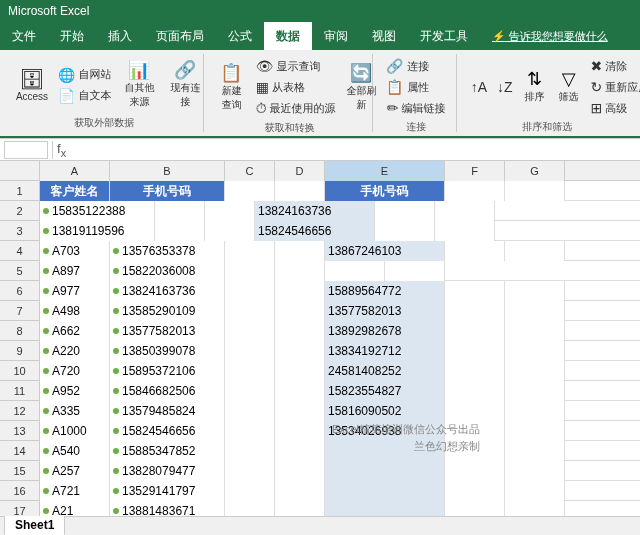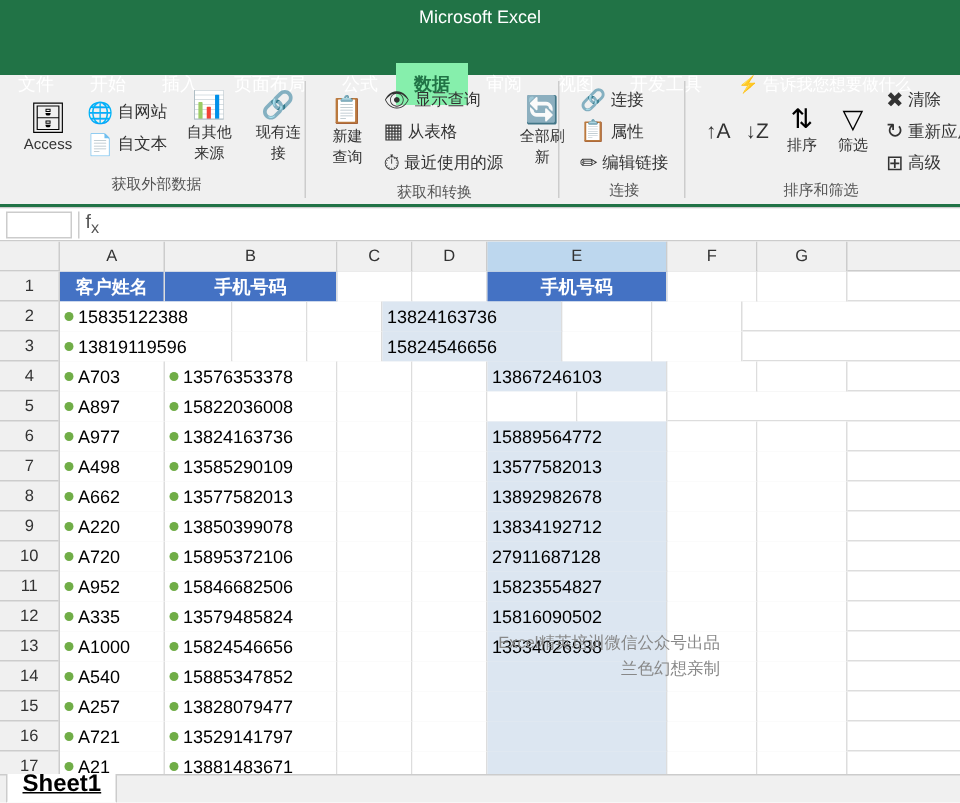--- a/index.html
+++ b/index.html
@@ -10,45 +10,43 @@
       background: #217346;
       height: 22px;
       display: flex;
       align-items: center;
       padding: 0 8px;
       color: white;
       font-size: 12px;
     }
     .title-bar-text {
       flex: 1;
-      text-align: center;
     }
 
     
     .ribbon {
       background: #f0f0f0;
       border-bottom: 1px solid #ccc;
     }
     .ribbon-tabs {
       display: flex;
       background: #217346;
       height: 28px;
     }
     .ribbon-tab {
       padding: 0 12px;
       display: flex;
       align-items: center;
       color: white;
       font-size: 12px;
       cursor: pointer;
       height: 28px;
-      margin-top: 20px;
     }
     .ribbon-tab.active {
-      background: #86efac;
+      background: #ffffff;
       color: #217346;
       font-weight: bold;
     }
     .ribbon-content {
       background: #f0f0f0;
       height: 88px;
       display: flex;
       align-items: stretch;
       padding: 4px 6px;
       gap: 4px;
@@ -265,24 +263,23 @@
       background: #f0f0f0;
       border-top: 1px solid #ccc;
       padding-left: 4px;
       gap: 2px;
     }
     .sheet-tab {
       padding: 2px 10px;
       background: #fff;
       border: 1px solid #ccc;
       border-bottom: none;
-      font-size: 16px;
+      font-size: 12px;
       cursor: pointer;
       border-radius: 2px 2px 0 0;
-      text-decoration: underline;
     }
     .sheet-tab.active {
       background: #fff;
       border-bottom: 2px solid white;
       font-weight: bold;
     }
 
     
     .watermark {
       position: absolute;
@@ -314,21 +311,21 @@
   <div class="ribbon-tabs">
     <span class="ribbon-tab">文件</span>
     <span class="ribbon-tab">开始</span>
     <span class="ribbon-tab">插入</span>
     <span class="ribbon-tab">页面布局</span>
     <span class="ribbon-tab">公式</span>
     <span class="ribbon-tab active">数据</span>
     <span class="ribbon-tab">审阅</span>
     <span class="ribbon-tab">视图</span>
     <span class="ribbon-tab">开发工具</span>
-    <span class="ribbon-tab" style="font-size:11px;">⚡ 告诉我您想要做什么</span>
+    <span class="ribbon-tab" style="font-size:11px;text-decoration:underline;">⚡ 告诉我您想要做什么</span>
   </div>
   <div class="ribbon-content">
 
     <div class="group-outer" style="min-width:160px;">
       <div class="group-btns-row">
         <div class="ribbon-btn" style="min-width:40px;">
           <span class="ribbon-btn-icon">🗄</span>
           <span class="ribbon-btn-label">Access</span>
         </div>
         <div class="ribbon-col">
@@ -693,21 +690,21 @@
             <span class="cell-green-dot"></span>
             <span>15895372106</span>
           </div>
           <div class="cell col-c">
             <span></span>
           </div>
           <div class="cell col-d">
             <span></span>
           </div>
           <div class="cell col-e light-blue">
-            <span>27911687128</span>
+            <span>24581408252</span>
           </div>
           <div class="cell col-f">
             <span></span>
           </div>
           <div class="cell col-g">
             <span></span>
           </div>
         </div>
         <div class="grid-row">
           <div class="cell col-a">

